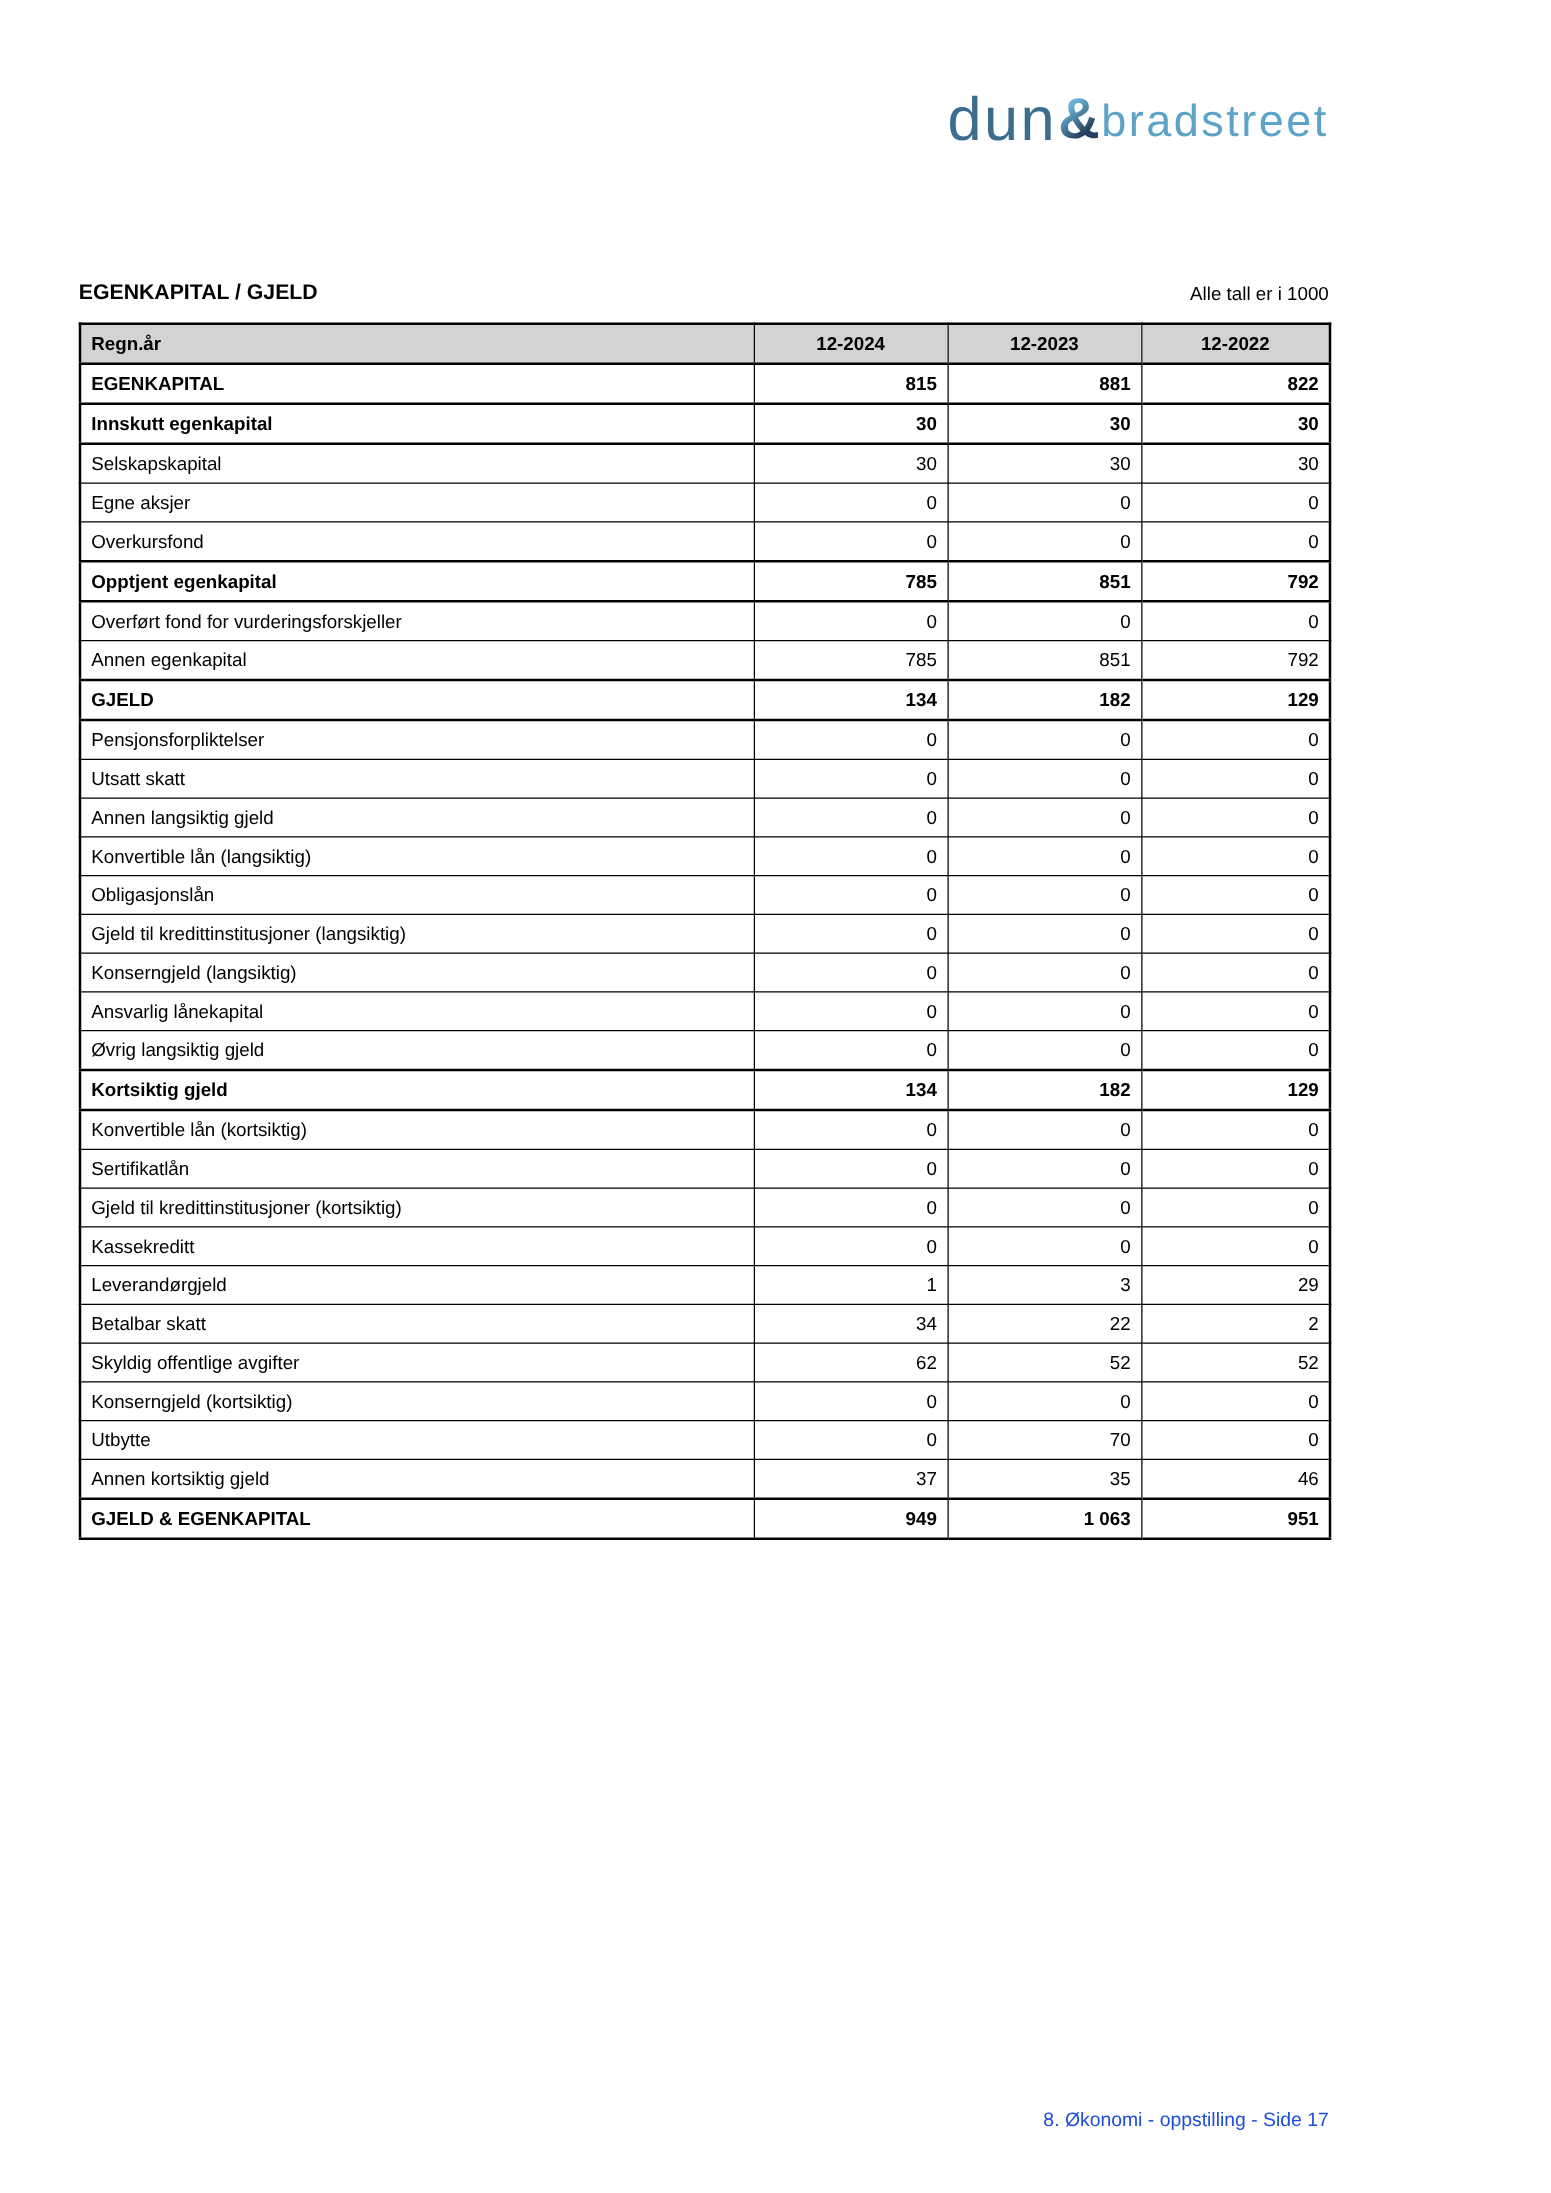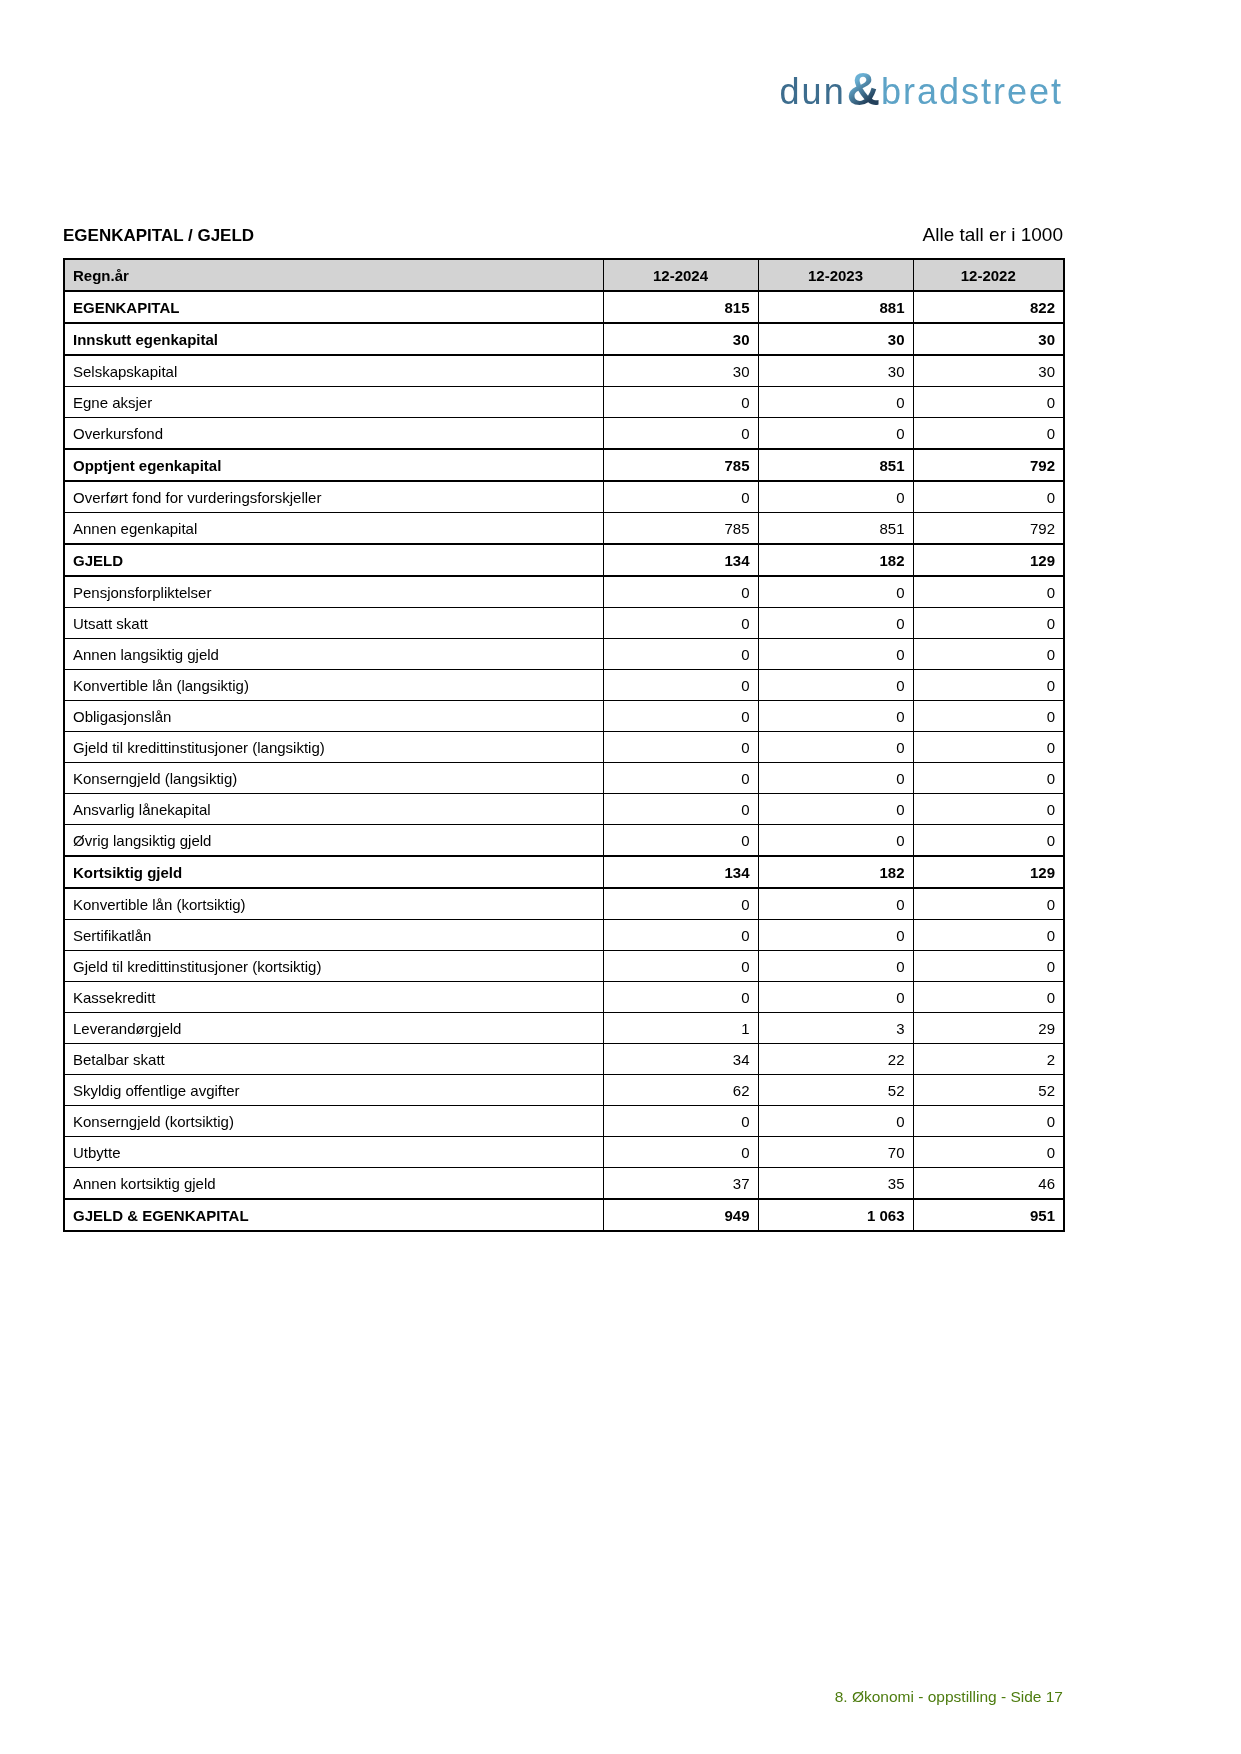--- a/index.html
+++ b/index.html
@@ -17,21 +17,21 @@
   .logo {
     position: absolute;
     top: 72px;
     right: 178px;
     display: flex;
     align-items: center;
     line-height: 1;
     user-select: none;
   }
   .logo-dun {
-    font-size: 36px;
+    font-size: 49px;
     letter-spacing: 2px;
     color: var(--logo-dun, #3d6d8e);
   }
   .logo-amp {
     font-size: 46px;
     font-weight: bold;
     margin: -6px 1px 0 1px;
     background: linear-gradient(140deg, var(--logo-amp-light, #6ab0d4) 30%, var(--logo-amp-dark, #23415c) 72%);
     -webkit-background-clip: text;
     background-clip: text;
@@ -47,21 +47,21 @@
   .title-row {
     position: absolute;
     left: 63px;
     top: 224px;
     width: 1000px;
     display: flex;
     justify-content: space-between;
     align-items: flex-end;
   }
   .page-title { font-size: 17px; font-weight: bold; }
-  .unit-note  { font-size: 19px; text-align: right; }
+  .unit-note  { font-size: 15px; text-align: right; }
 
   
   table.fin-table {
     position: absolute;
     left: 63px;
     top: 258px;
     width: 1000px;
     border-collapse: collapse;
     table-layout: fixed;
     font-size: 15px;
@@ -88,21 +88,21 @@
     border-top-width: 2px;
     border-bottom-width: 2px;
   }
 
   
   .footer {
     position: absolute;
     right: 178px;
     top: 1688px;
     font-size: 15.5px;
-    color: #4d7c0f;
+    color: #1d4ed8;
   }
 </style>
 </head>
 <body>
 
 <div class="page">
 
   <div class="logo">
     <span class="logo-dun">dun</span>
     <span class="logo-amp">&amp;</span>

